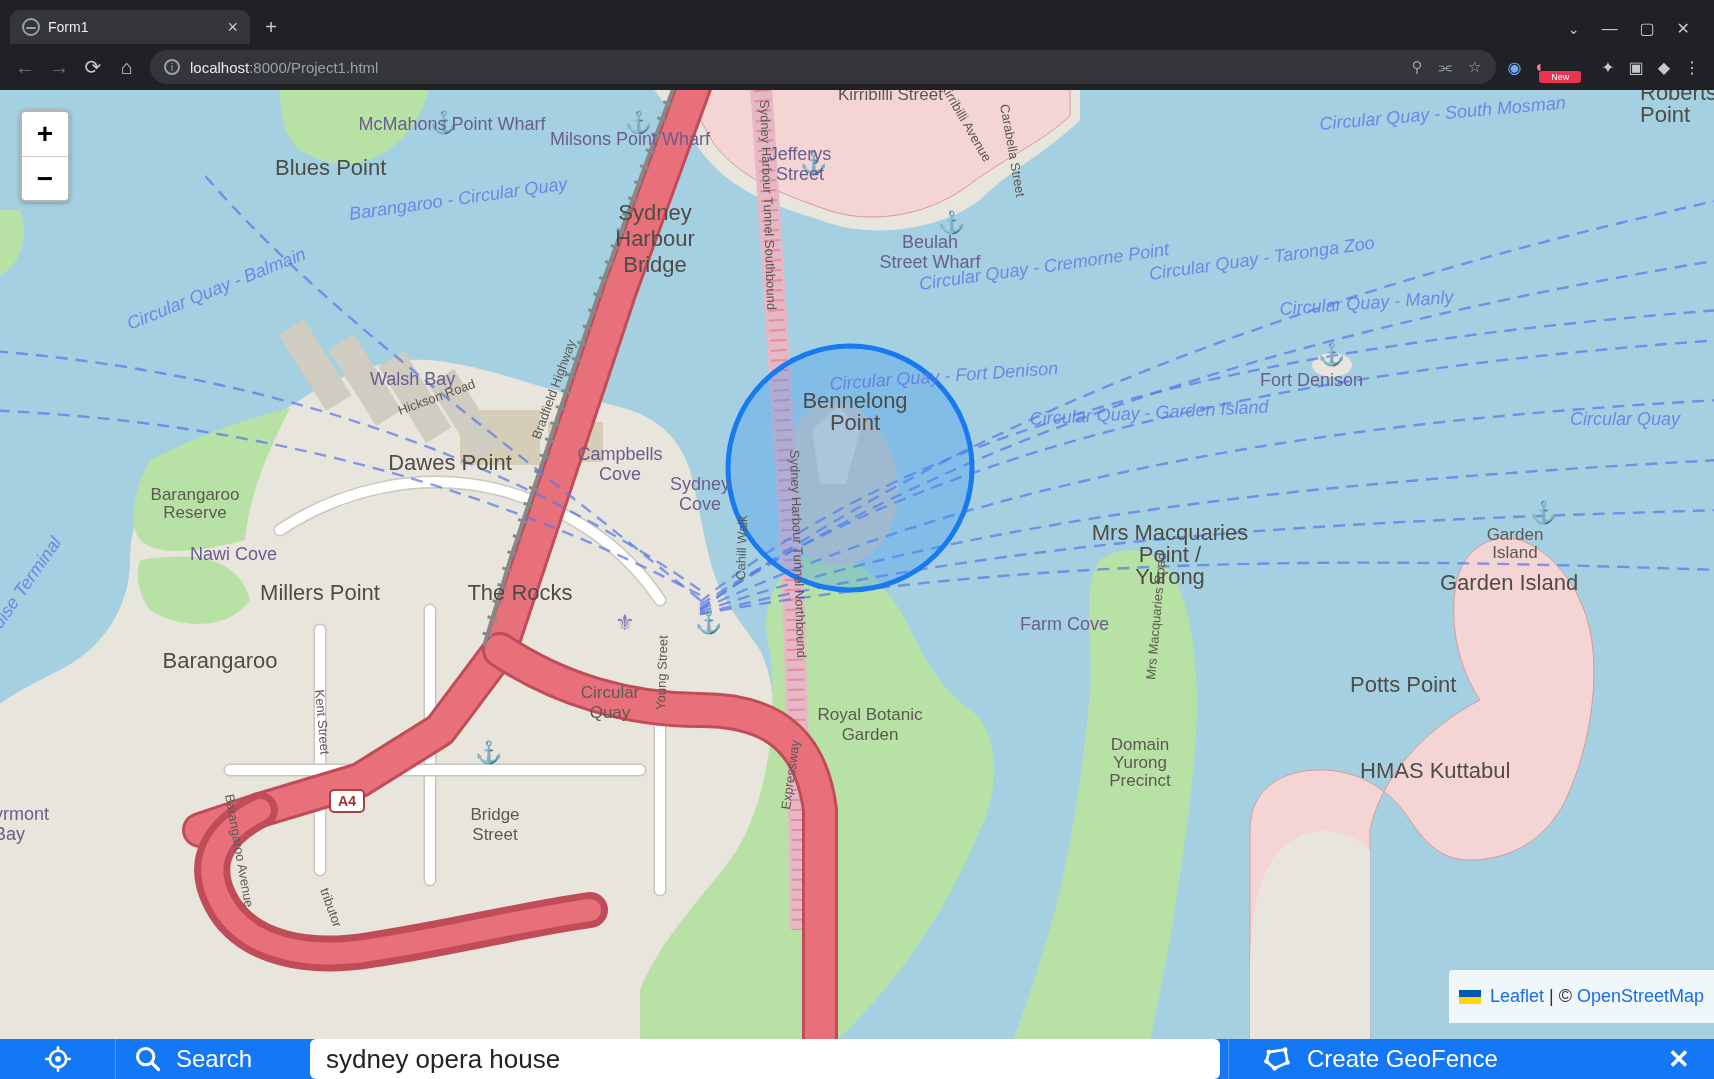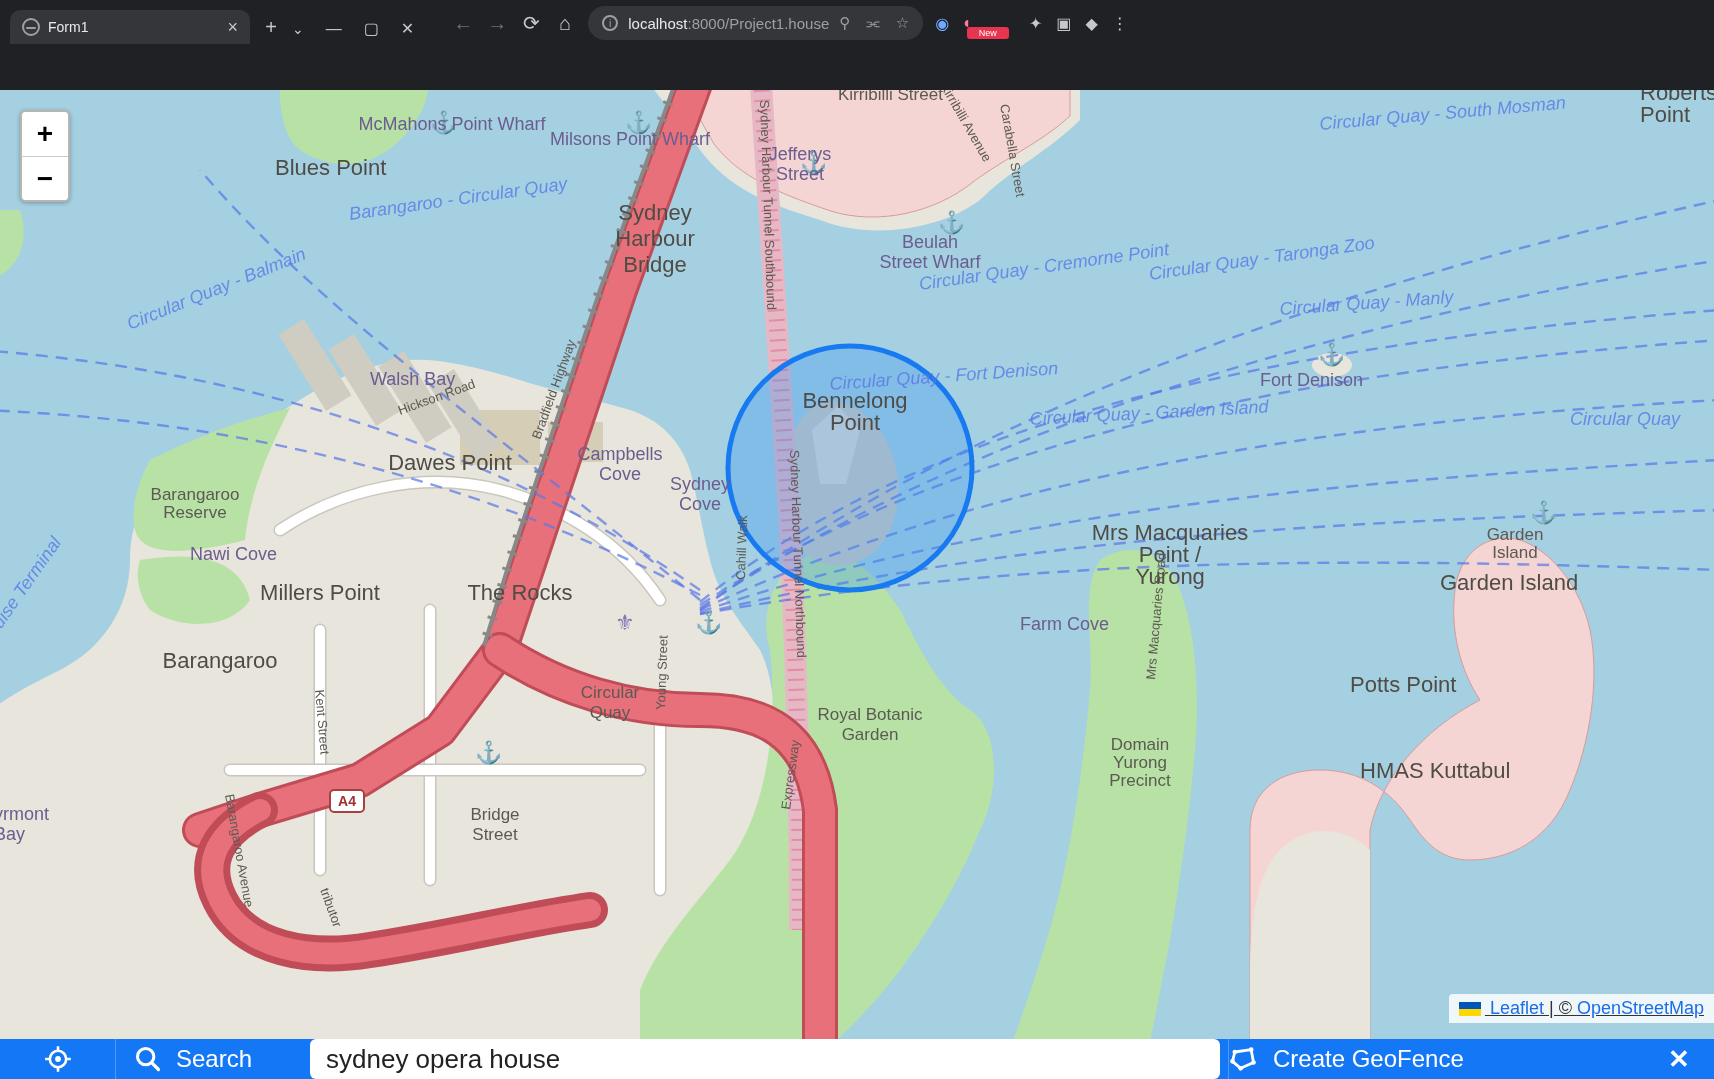--- a/index.html
+++ b/index.html
@@ -18,21 +18,21 @@
     --toolbar-blue:#1477f5;
     --chrome-bg:#202124;
     --chrome-bg2:#35363a;
     --chrome-text:#bdc1c6;
   }
   *{box-sizing:border-box;}
   body{margin:0;font-family:Arial,Helvetica,sans-serif;font-size:16px;background:#000;color:#333;overflow:hidden;}
   #viewport{width:1714px;height:1079px;position:relative;background:#000;overflow:hidden;}
 
   
-  .chrome{position:absolute;left:0;right:0;top:0;height:90px;background:var(--chrome-bg);display:flex;}
+  .chrome{position:absolute;left:0;right:0;top:0;height:90px;background:var(--chrome-bg);display:flex;flex-direction:column;}
   .tabstrip{height:44px;display:flex;align-items:flex-end;padding:8px 10px 0 10px;gap:6px;}
   .tab{background:var(--chrome-bg2);border-radius:10px 10px 0 0;height:34px;min-width:240px;display:flex;align-items:center;padding:0 12px;color:#e8eaed;font-size:14px;gap:8px;}
   .tab .site-icon{width:18px;height:18px;border-radius:50%;border:2px solid #9aa0a6;display:inline-block;position:relative;}
   .tab .site-icon::after{content:"";position:absolute;left:2px;right:2px;top:7px;height:2px;background:#9aa0a6;border-radius:1px;}
   .tab .close{margin-left:auto;color:#c6c9cc;font-size:18px;line-height:1;}
   .newtab{width:30px;height:30px;border-radius:50%;display:flex;align-items:center;justify-content:center;color:#c6c9cc;font-size:20px;margin-bottom:2px;}
   .win-controls{margin-left:auto;display:flex;gap:22px;color:#c6c9cc;padding-right:14px;padding-bottom:6px;align-items:center;font-size:16px;}
   .win-caret{font-size:14px;}
   .omnibar-row{height:46px;display:flex;align-items:center;padding:0 14px;gap:12px;background:var(--chrome-bg);}
   .nav-btn{color:#6f7378;font-size:20px;width:22px;text-align:center;}
@@ -69,31 +69,31 @@
   .shield{fill:#fff;stroke:#a94040;stroke-width:2;}
   .geo-circle{fill:#3a95f2;fill-opacity:.32;stroke:#177af0;stroke-width:5;}
   .anchor{fill:#8776b3;}
 
   
   .zoom-control{position:absolute;left:20px;top:20px;width:50px;border:2px solid #b7b5af;border-radius:6px;overflow:hidden;background:#fff;box-shadow:0 1px 4px rgba(0,0,0,.3);}
   .zoom-control button{display:block;width:100%;height:44px;font-size:28px;font-weight:bold;border:none;background:#fff;cursor:pointer;line-height:1;}
   .zoom-control button + button{border-top:1px solid #ccc;}
 
   
-  .attrib{position:absolute;right:0;bottom:56px;background:rgba(255,255,255,.82);padding:4px 10px;font-size:18px;color:#333;border-top-left-radius:4px;text-decoration:underline;}
+  .attrib{position:absolute;right:0;bottom:56px;background:rgba(255,255,255,.82);padding:16px 10px;font-size:18px;color:#333;border-top-left-radius:4px;}
   .attrib .flag{display:inline-block;width:22px;height:14px;vertical-align:middle;margin-right:4px;background:linear-gradient(to bottom,#0057b7 0 50%,#ffd700 50% 100%);}
   .attrib a{color:#1c6de8;text-decoration:none;}
 
   
   .toolbar{position:absolute;left:0;right:0;bottom:0;height:40px;background:var(--toolbar-blue);display:flex;align-items:stretch;color:#fff;font-size:24px;}
   .tb-btn{display:flex;align-items:center;justify-content:center;gap:12px;padding:0 24px;cursor:pointer;}
   .tb-btn.locate{width:116px;border-right:1px solid rgba(255,255,255,.25);}
   .tb-input{flex:0 0 auto;width:910px;margin:0 8px;border-radius:6px;background:#fff;color:#222;font-size:26px;padding:6px 16px;border:none;outline:none;}
   .tb-spacer-search{display:flex;align-items:center;gap:14px;padding:0 18px;flex:0 0 auto;width:186px;}
-  .tb-create{flex:1;display:flex;align-items:center;gap:16px;border-left:1px solid rgba(255,255,255,.25);}
+  .tb-create{flex:1;display:flex;align-items:center;gap:16px;padding-left:34px;border-left:1px solid rgba(255,255,255,.25);}
   .tb-close{width:70px;display:flex;align-items:center;justify-content:center;font-size:26px;font-weight:bold;}
 
   .icon-svg{width:28px;height:28px;fill:#fff;}
 </style>
 </head>
 <body>
 <div id="viewport">
 
 <div class="chrome">
   <div class="tabstrip">
@@ -110,21 +110,21 @@
       <span>✕</span>
     </div>
   </div>
   <div class="omnibar-row">
     <span class="nav-btn">←</span>
     <span class="nav-btn">→</span>
     <span class="nav-btn on">⟳</span>
     <span class="nav-btn on">⌂</span>
     <div class="omnibox">
       <span class="secure-icon">i</span>
-      <span><span class="host">localhost</span><span>:8000/Project1.house</span></span>
+      <span><span class="host">localhost</span><span>:8000/Project1.html</span></span>
       <div class="omni-right">
         <span>⚲</span>
         <span>⫘</span>
         <span>☆</span>
       </div>
     </div>
     <div class="ext-icons">
       <span style="color:#6fa8ff">◉</span>
       <span style="position:relative;color:#ff7aa0">◐<span class="ext-badge">New</span></span>
       <span>✦</span>

